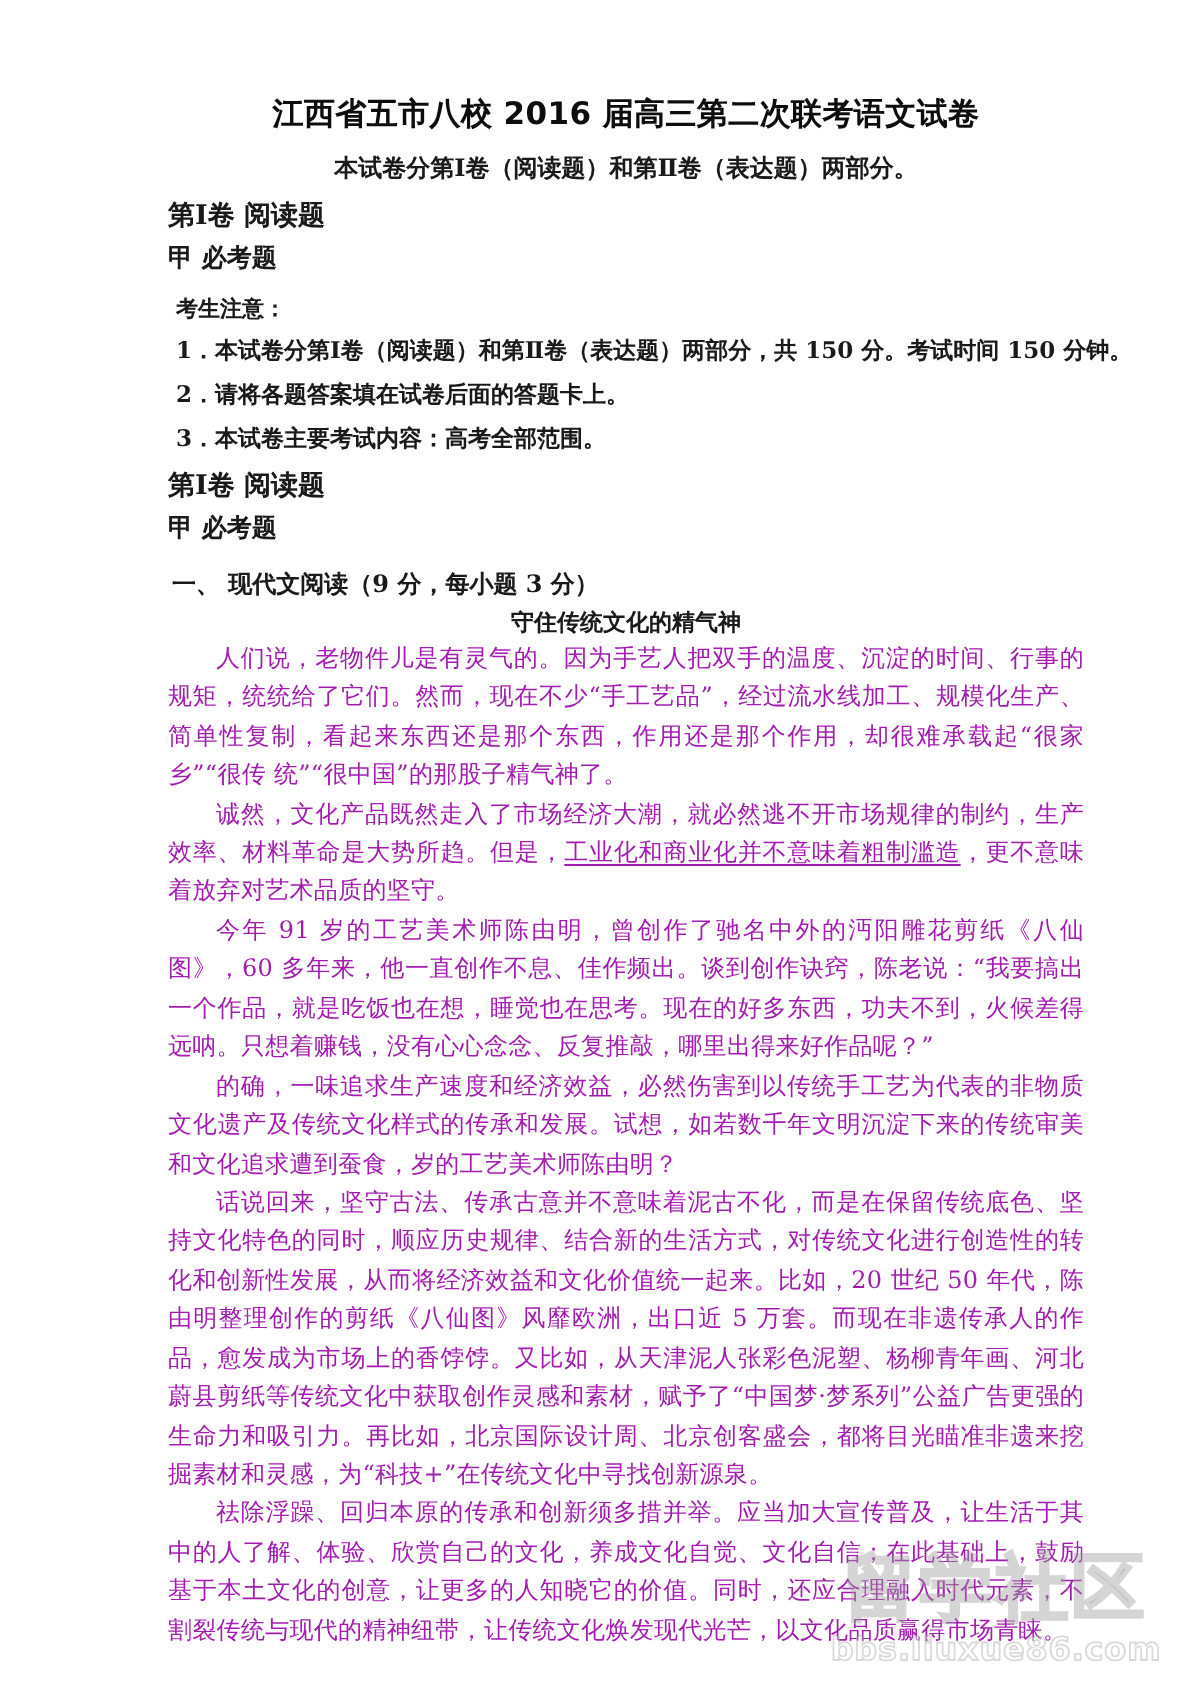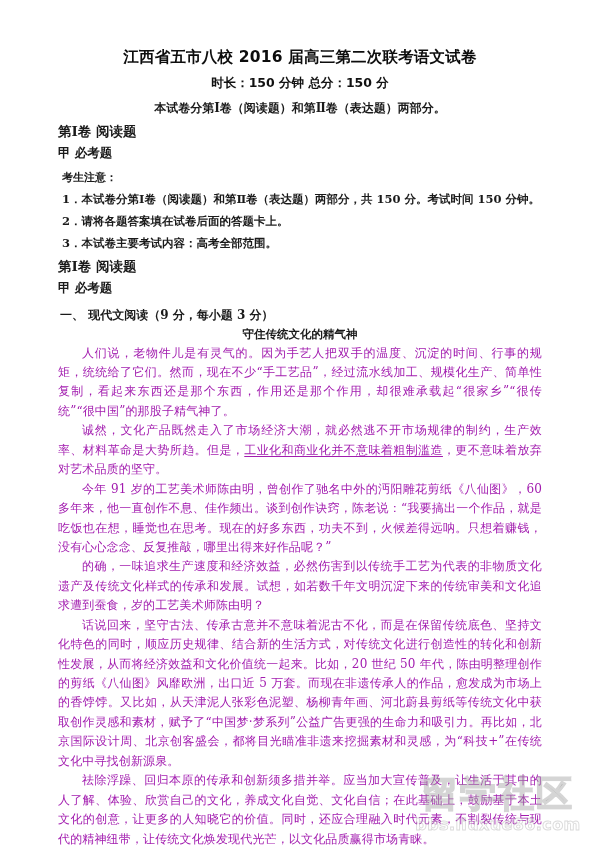--- a/index.html
+++ b/index.html
@@ -19,21 +19,21 @@
     background: #ffffff;
     overflow: hidden;
     box-sizing: border-box;
   }
   .sheet {
     position: absolute;
     left: 0;
     top: 0;
     width: 600px;
     height: 848px;
-    padding: 40px 58px 0 58px;
+    padding: 40px 58px 0 84px;
     box-sizing: border-box;
   }
 
   
   .doc-title {
     text-align: center;
     font-family: "DejaVu Sans", "Liberation Sans", sans-serif;
     font-weight: bold;
     font-size: 15.5px;
     letter-spacing: 0.2px;
@@ -148,21 +148,20 @@
   }
 </style>
 </head>
 <body>
 
 <div class="page">
   <div class="sheet">
 
     <h1 class="doc-title">江西省五市八校 2016 届高三第二次联考语文试卷</h1>
 
-    <div class="doc-subtitle">时长：150 分钟  总分：150 分</div>
 
     <div class="lead-line">本试卷分第Ⅰ卷（阅读题）和第Ⅱ卷（表达题）两部分。</div>
 
     <div class="center-head">第Ⅰ卷 阅读题</div>
 
     <div class="center-head sub">甲 必考题</div>
 
     <div class="notice-title">考生注意：</div>
 
     <div class="notice-item">1．本试卷分第Ⅰ卷（阅读题）和第Ⅱ卷（表达题）两部分，共 150 分。考试时间 150 分钟。</div>

